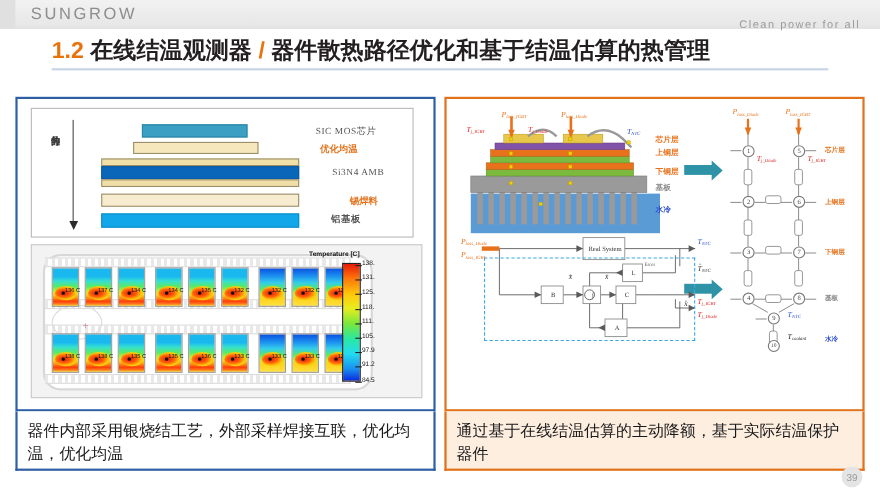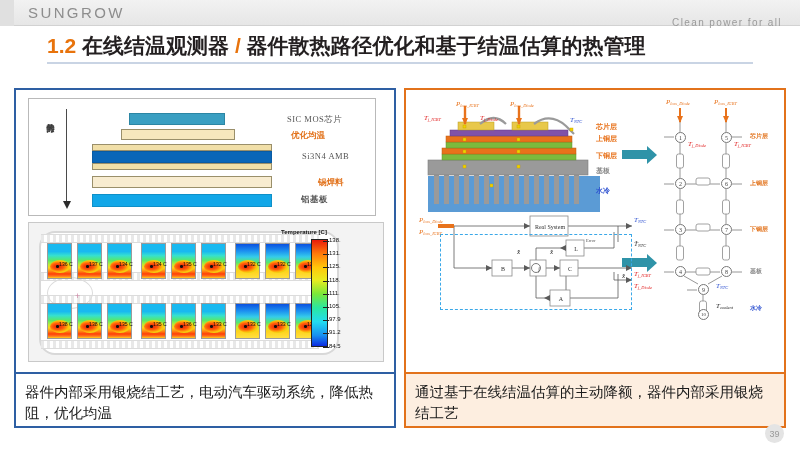--- a/index.html
+++ b/index.html
@@ -558,16 +558,16 @@
     <div class="nodelbl" style="left:132px;top:36px;color:#222;"><span class="it">x̂</span></div>
     <div class="nodelbl" style="left:216px;top:4px;color:#2b4fd0;"><span class="it">T</span><span class="sub">NTC</span></div>
     <div class="nodelbl" style="left:216px;top:28px;color:#333;"><span class="it">T̂</span><span class="sub">NTC</span></div>
     <div class="nodelbl" style="left:216px;top:58px;color:#e01b1b;"><span class="it">T</span><span class="sub">j_IGBT</span></div>
     <div class="nodelbl" style="left:216px;top:70px;color:#e01b1b;"><span class="it">T</span><span class="sub">j_Diode</span></div>
     <div class="nodelbl" style="left:204px;top:60px;color:#222;"><span class="it">x̂</span></div>
   </div>
 
 </div>
 
-<div class="caption cap-left">器件内部采用银烧结工艺，电动汽车驱动系统，降低热阻，优化均温</div>
-<div class="caption cap-right">通过基于在线结温估算的主动降额，器件内部采用银烧结工艺</div>
+<div class="caption cap-left">器件内部采用银烧结工艺，外部采样焊接互联，优化均温，优化均温</div>
+<div class="caption cap-right">通过基于在线结温估算的主动降额，基于实际结温保护器件</div>
 
 <div class="pagenum">39</div>
 
 </body></html>

